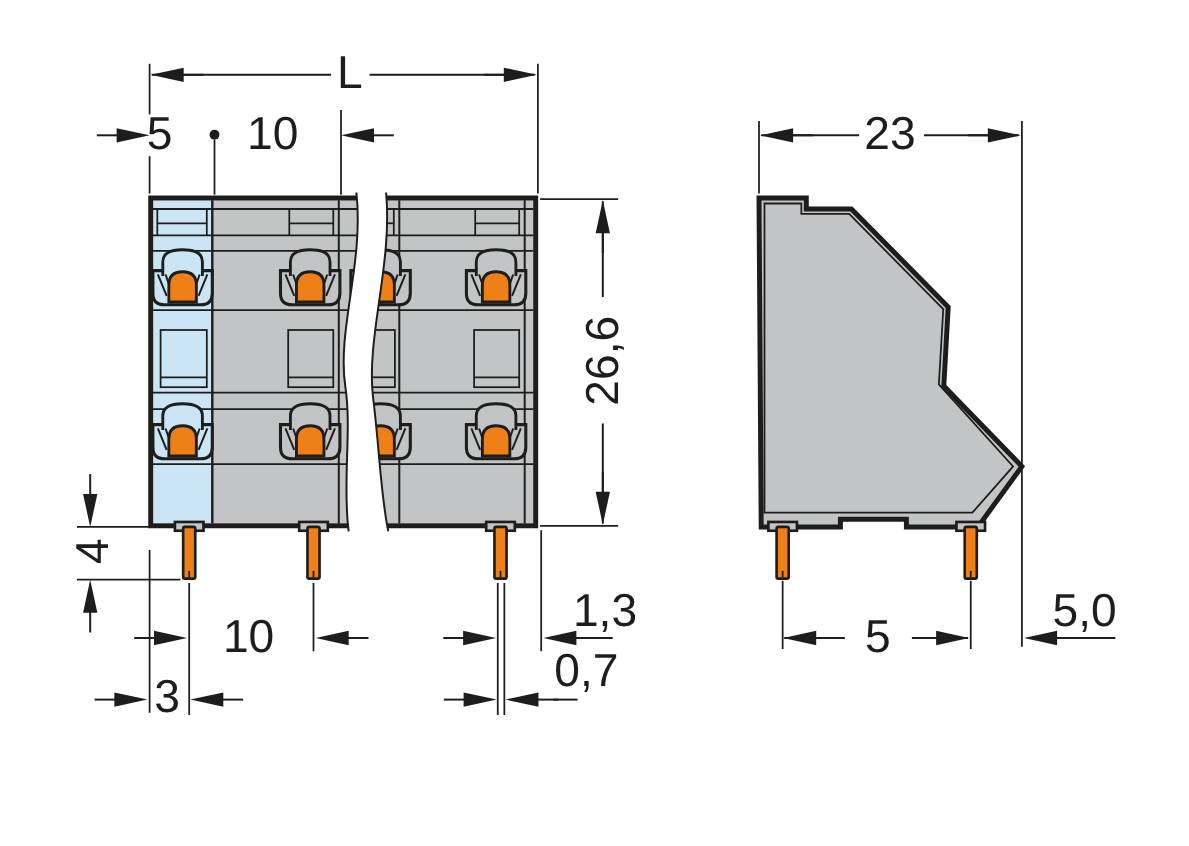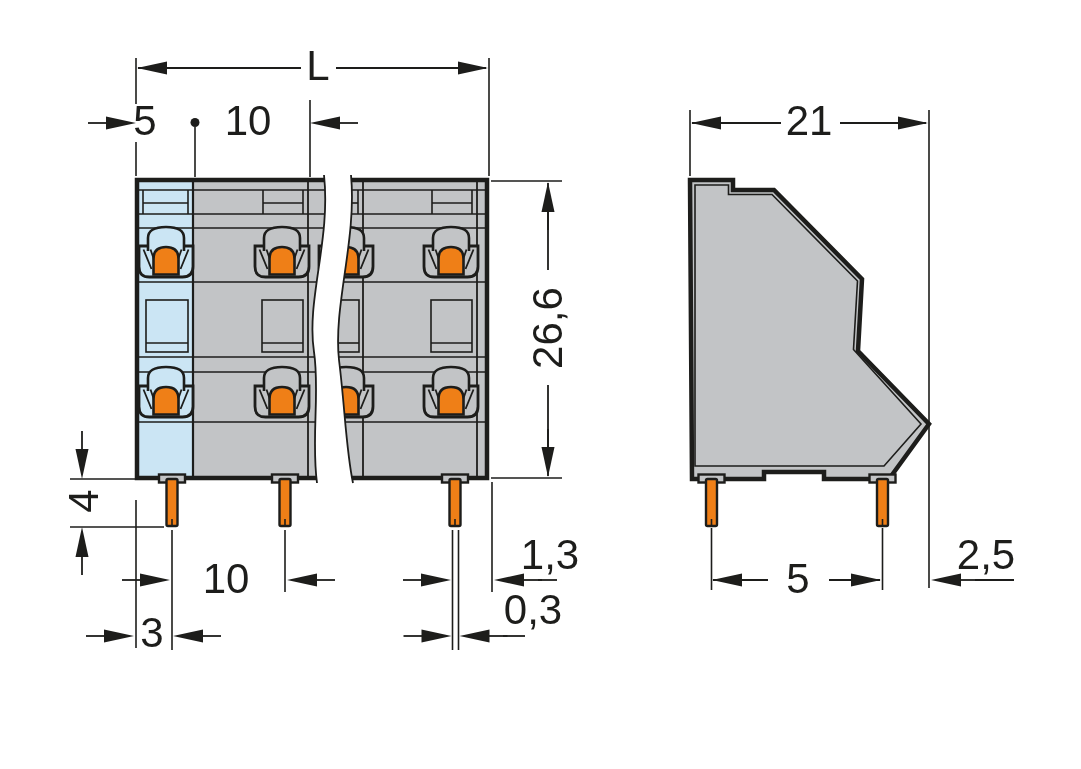--- a/index.html
+++ b/index.html
@@ -209,18 +209,18 @@
 </svg>
 
 <div class="dim-label" style="left:318px;top:66px">L</div>
 <div class="dim-label" style="left:145px;top:121px">5</div>
 <div class="dim-label" style="left:248px;top:121px">10</div>
 <div class="dim-label rot" style="left:548px;top:328px">26,6</div>
 <div class="dim-label rot" style="left:84px;top:501px">4</div>
 <div class="dim-label" style="left:226px;top:579px">10</div>
 <div class="dim-label" style="left:152px;top:633px">3</div>
 <div class="dim-label" style="left:550px;top:555px">1,3</div>
-<div class="dim-label" style="left:533px;top:610px">0,3</div>
-<div class="dim-label" style="left:809px;top:121px">21</div>
+<div class="dim-label" style="left:533px;top:610px">0,7</div>
+<div class="dim-label" style="left:809px;top:121px">23</div>
 <div class="dim-label" style="left:798px;top:579px">5</div>
-<div class="dim-label" style="left:986px;top:555px">2,5</div>
+<div class="dim-label" style="left:986px;top:555px">5,0</div>
 
 </div>
 
 </body></html>

